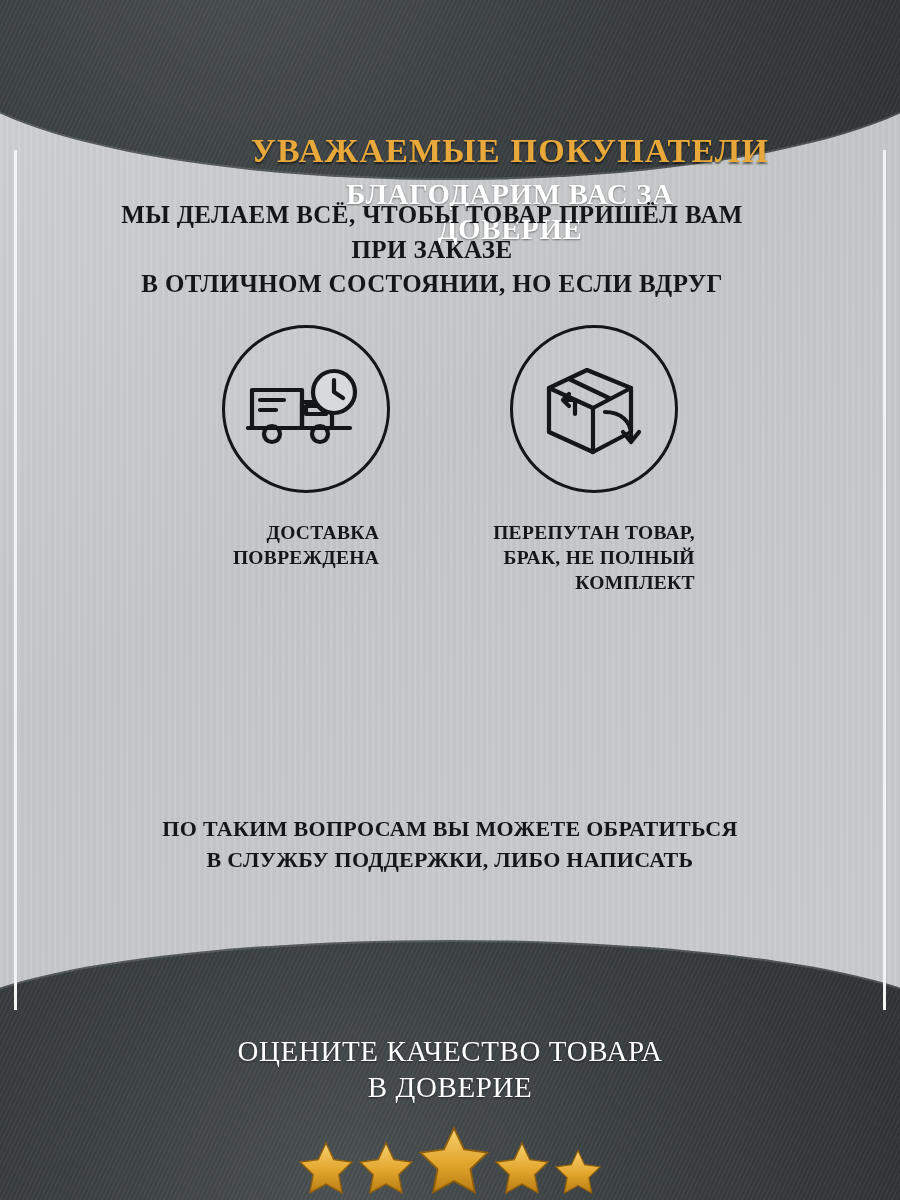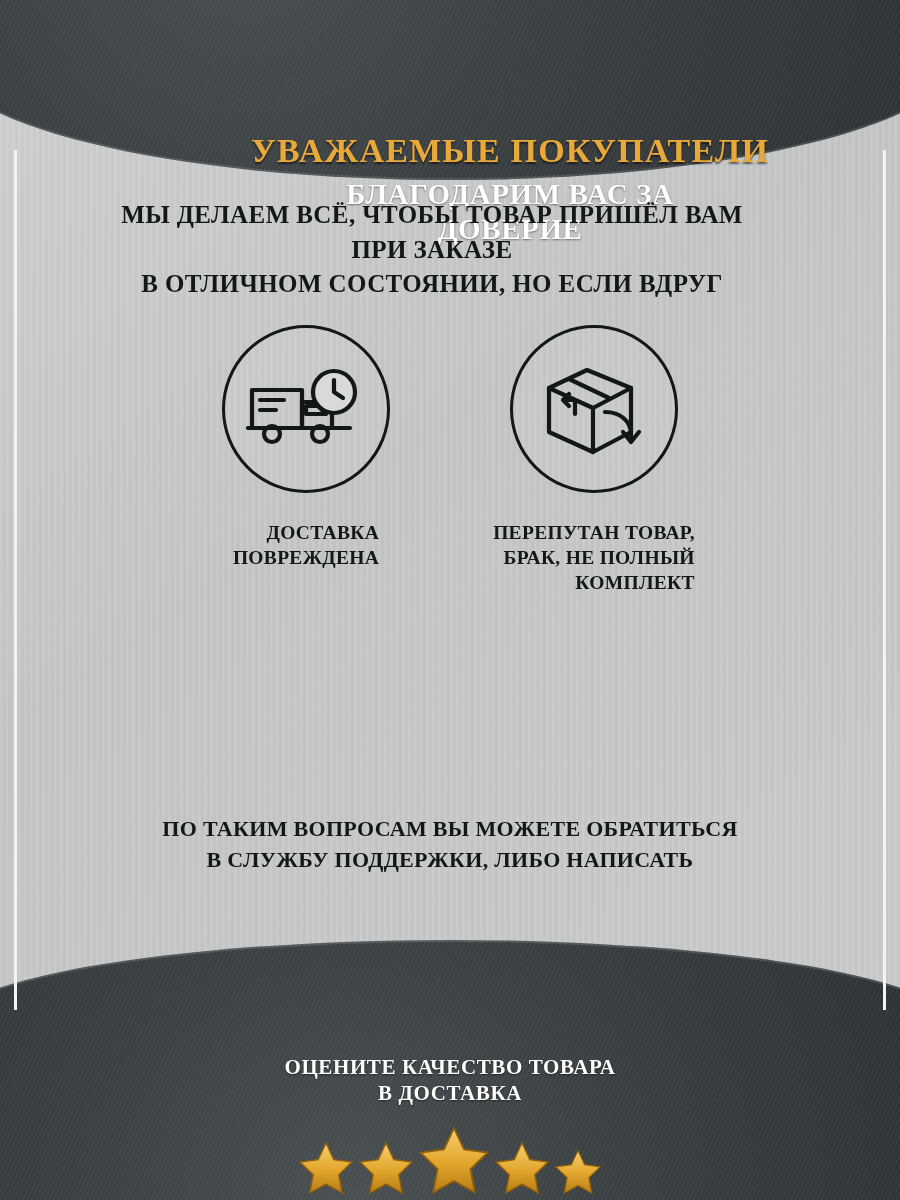--- a/index.html
+++ b/index.html
@@ -214,22 +214,22 @@
   }
   .footer-inner {
     position: absolute;
     bottom: 6px;
     left: 0;
     width: 900px;
     text-align: center;
     z-index: 3;
   }
   .footer-title {
-    font-size: 21px;
-    font-weight: bold;
+    font-size: 29px;
+    font-weight: normal;
     color: #ffffff;
     line-height: 1.24;
     letter-spacing: 0.6px;
     text-shadow: 0 1px 2px rgba(0,0,0,0.5);
   }
   .stars {
     margin-top: 14px;
     display: flex;
     justify-content: center;
     align-items: flex-end;
@@ -318,21 +318,21 @@
   </div>
 
   <div class="subtext">
     <div>ПО ТАКИМ ВОПРОСАМ ВЫ МОЖЕТЕ ОБРАТИТЬСЯ</div>
     <div>В СЛУЖБУ ПОДДЕРЖКИ, ЛИБО НАПИСАТЬ</div>
   </div>
 
   <div class="footer-dark"></div>
   <div class="footer-inner">
     <div class="footer-title">ОЦЕНИТЕ КАЧЕСТВО ТОВАРА</div>
-    <div class="footer-title">В ДОСТАВКА</div>
+    <div class="footer-title">В ДОВЕРИЕ</div>
 
     <div class="stars">
       <svg width="56" height="54" viewBox="0 0 56 54">
         <defs>
           <linearGradient id="g1" x1="0" y1="0" x2="0" y2="1">
             <stop offset="0%" stop-color="#f6d070"></stop>
             <stop offset="55%" stop-color="#e2a52c"></stop>
             <stop offset="100%" stop-color="#b87d14"></stop>
           </linearGradient>
         </defs>

